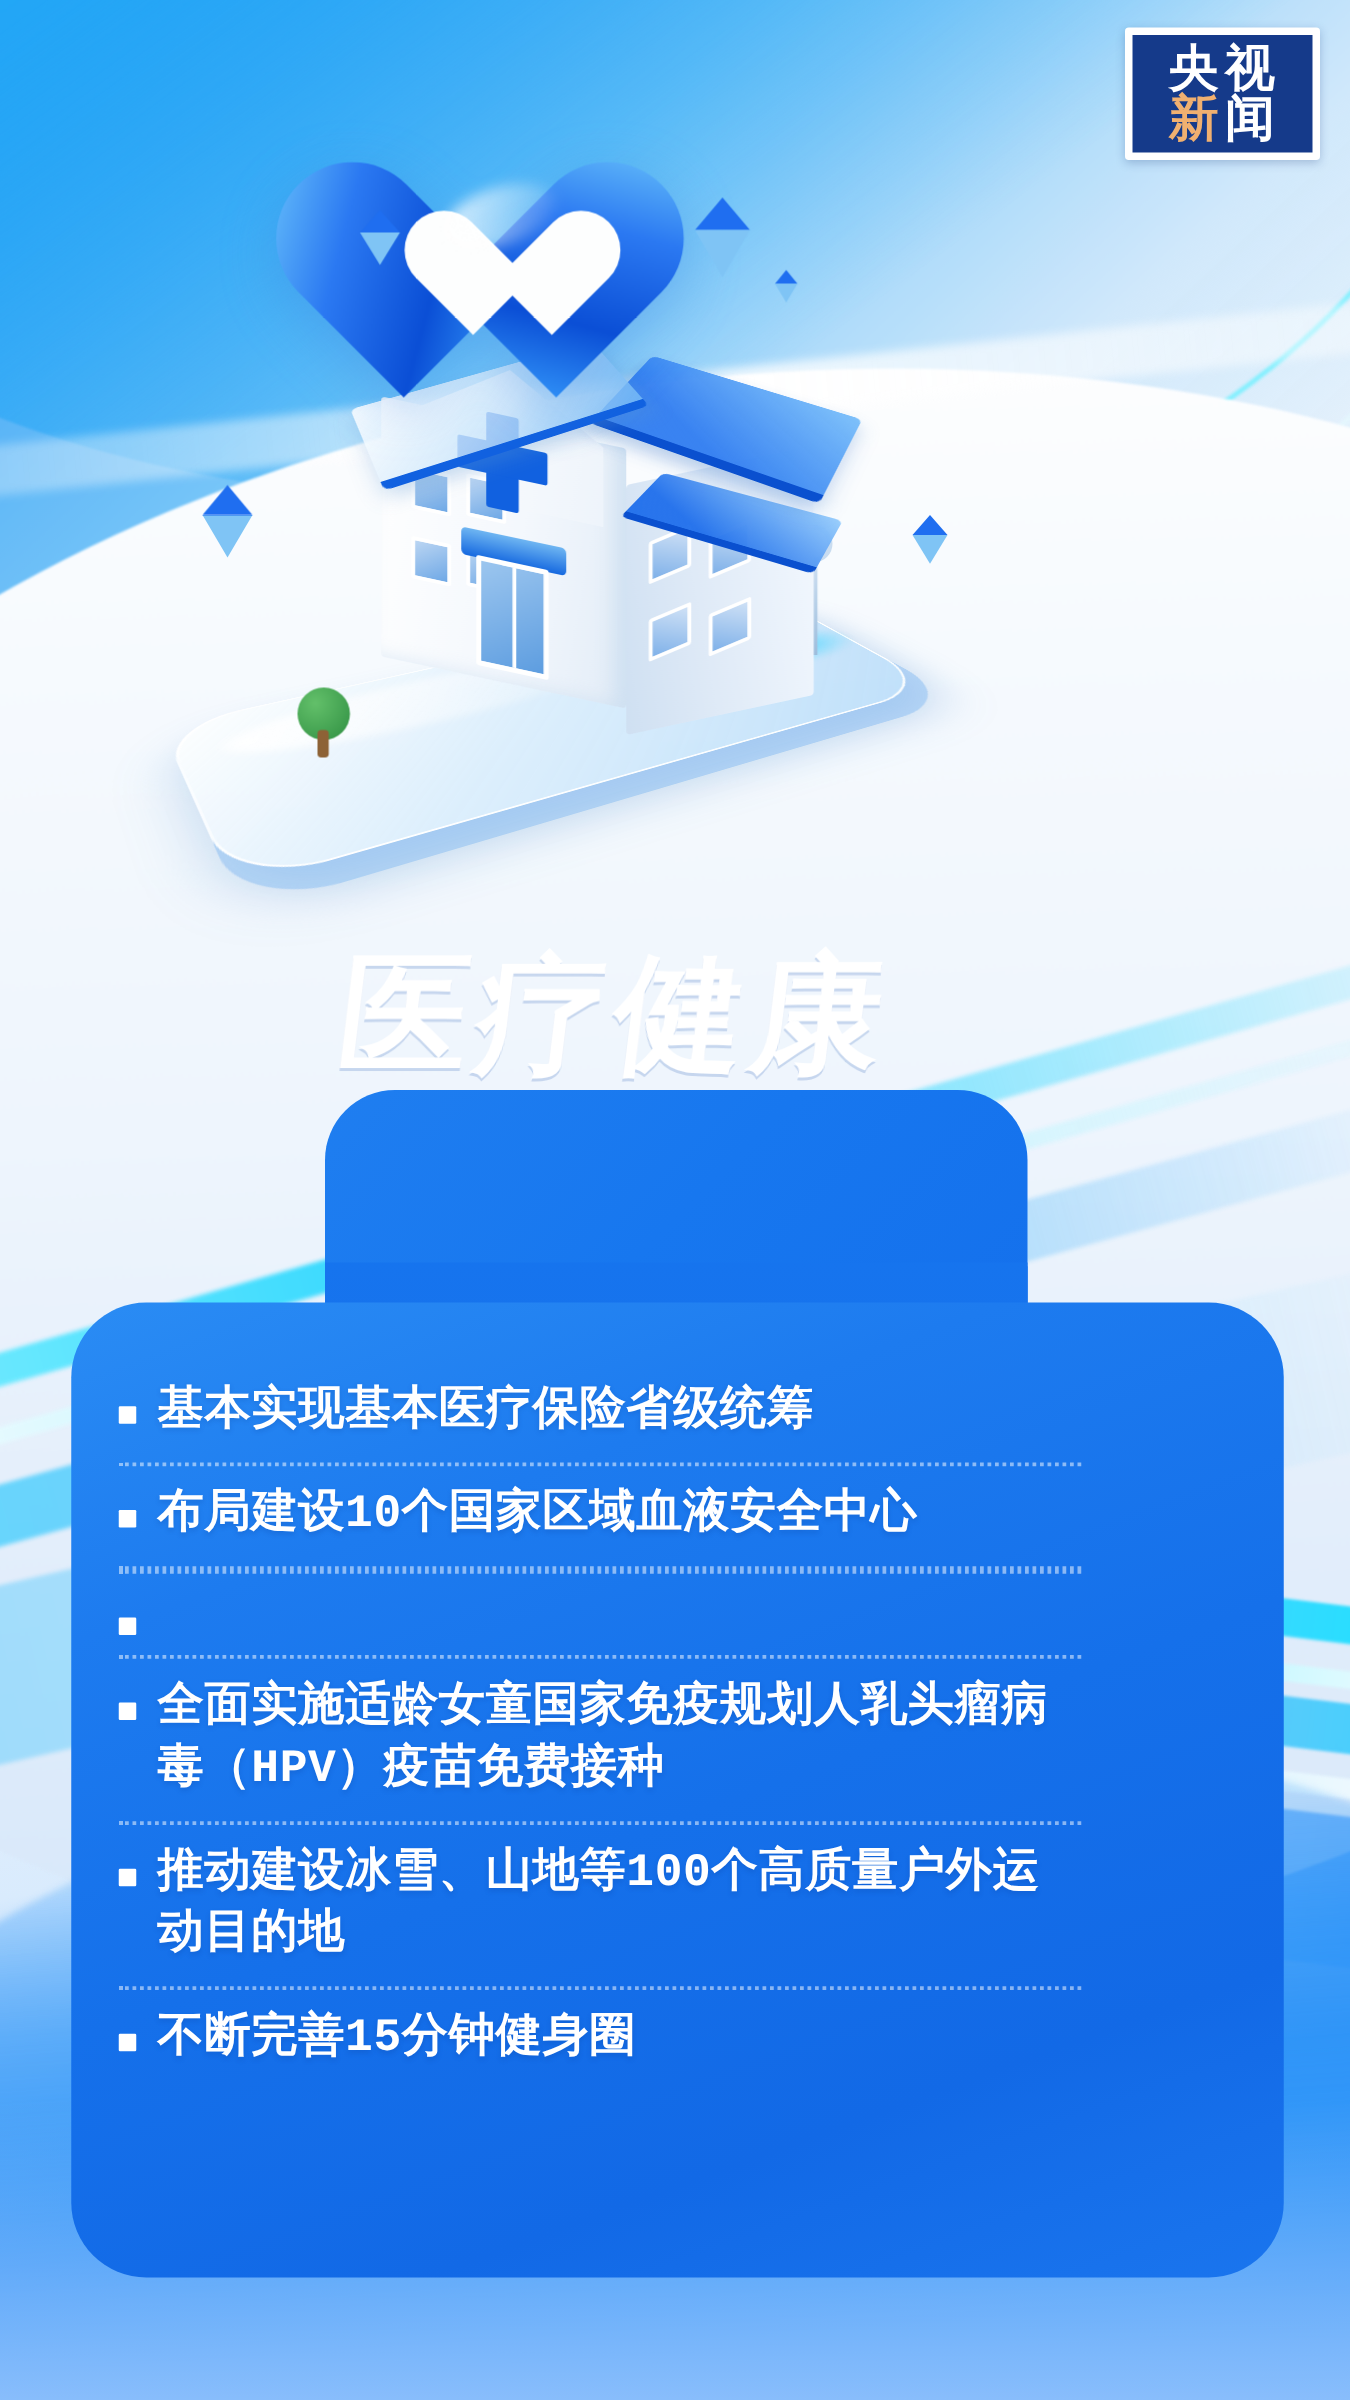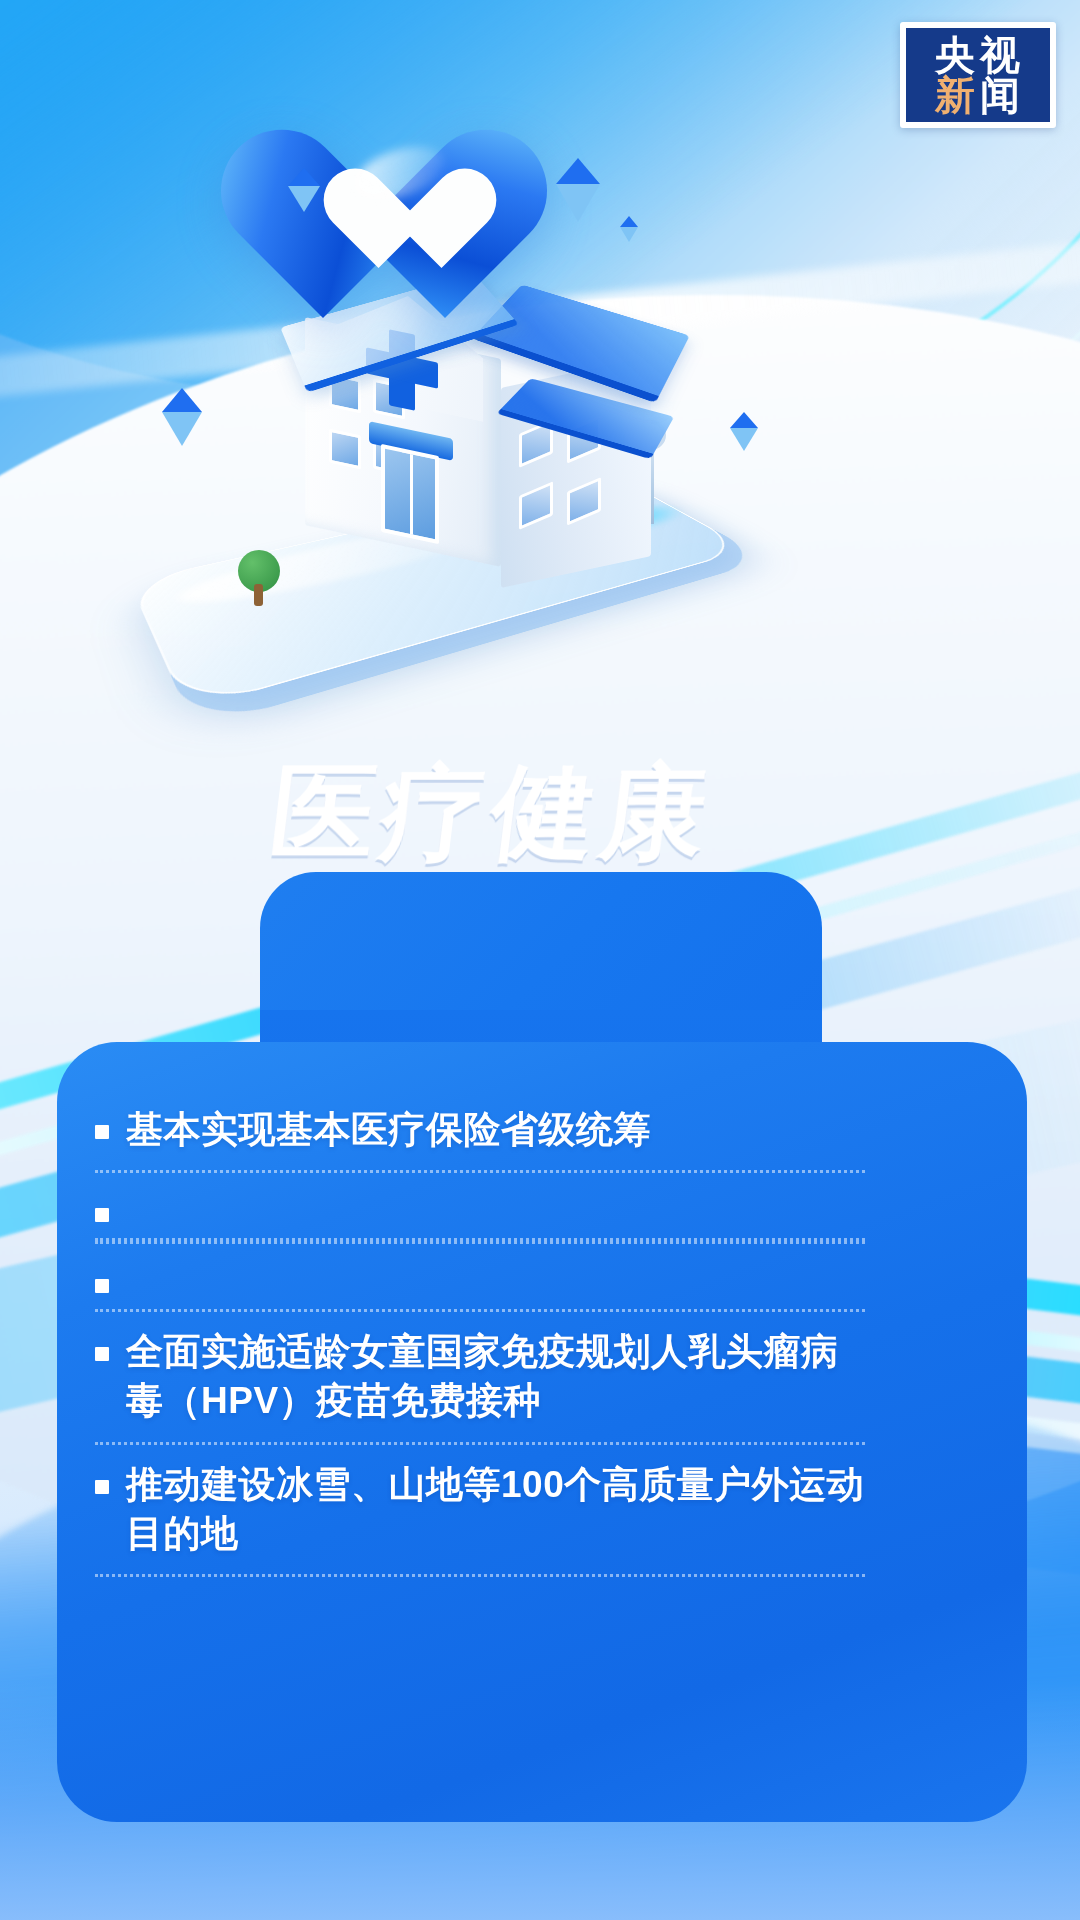--- a/index.html
+++ b/index.html
@@ -254,21 +254,21 @@
     font-size:104px;font-weight:bold;color:#ffffff;letter-spacing:6px;
     line-height:120px;white-space:nowrap;
     transform:skewX(-7deg);
     text-shadow:0 3px 0 rgba(10,70,170,.18);
     z-index:5;
   }
 
   .list{
     position:absolute;left:95px;top:1090px;width:770px;z-index:5;
   }
-  .row{padding:0 0 0 0;}
+  .row{padding:0 0 0 0;font-family:Liberation Mono, monospace;}
   .row-inner{display:flex;align-items:flex-start;gap:17px;padding:15px 0 16px 0;}
   .bullet{
     width:14px;height:14px;background:#ffffff;flex:0 0 14px;margin-top:20px;border-radius:1px;
   }
   .row-text{
     color:#ffffff;font-size:37px;font-weight:bold;line-height:1.33;letter-spacing:.5px;
     text-shadow:0 2px 4px rgba(10,60,150,.22);
   }
   .sep{
     height:0;border-top:3px dotted rgba(255,255,255,.5);
@@ -390,20 +390,21 @@
       <div class="row-inner">
         <span class="bullet"></span>
         <span class="row-text">基本实现基本医疗保险省级统筹</span>
       </div>
     </div>
     <div class="sep"></div>
 
     <div class="row">
       <div class="row-inner">
         <span class="bullet"></span>
+        <span class="row-text">布局建设10个国家区域血液安全中心</span>
       </div>
     </div>
     <div class="sep"></div>
 
     <div class="sep"></div>
 
     <div class="row">
       <div class="row-inner">
         <span class="bullet"></span>
       </div>
@@ -419,16 +420,22 @@
     <div class="sep"></div>
 
     <div class="row">
       <div class="row-inner">
         <span class="bullet"></span>
         <span class="row-text">推动建设冰雪、山地等100个高质量户外运动目的地</span>
       </div>
     </div>
     <div class="sep"></div>
 
+    <div class="row">
+      <div class="row-inner">
+        <span class="bullet"></span>
+        <span class="row-text">不断完善15分钟健身圈</span>
+      </div>
+    </div>
 
   </div>
 
 </div>
 
 </body></html>

